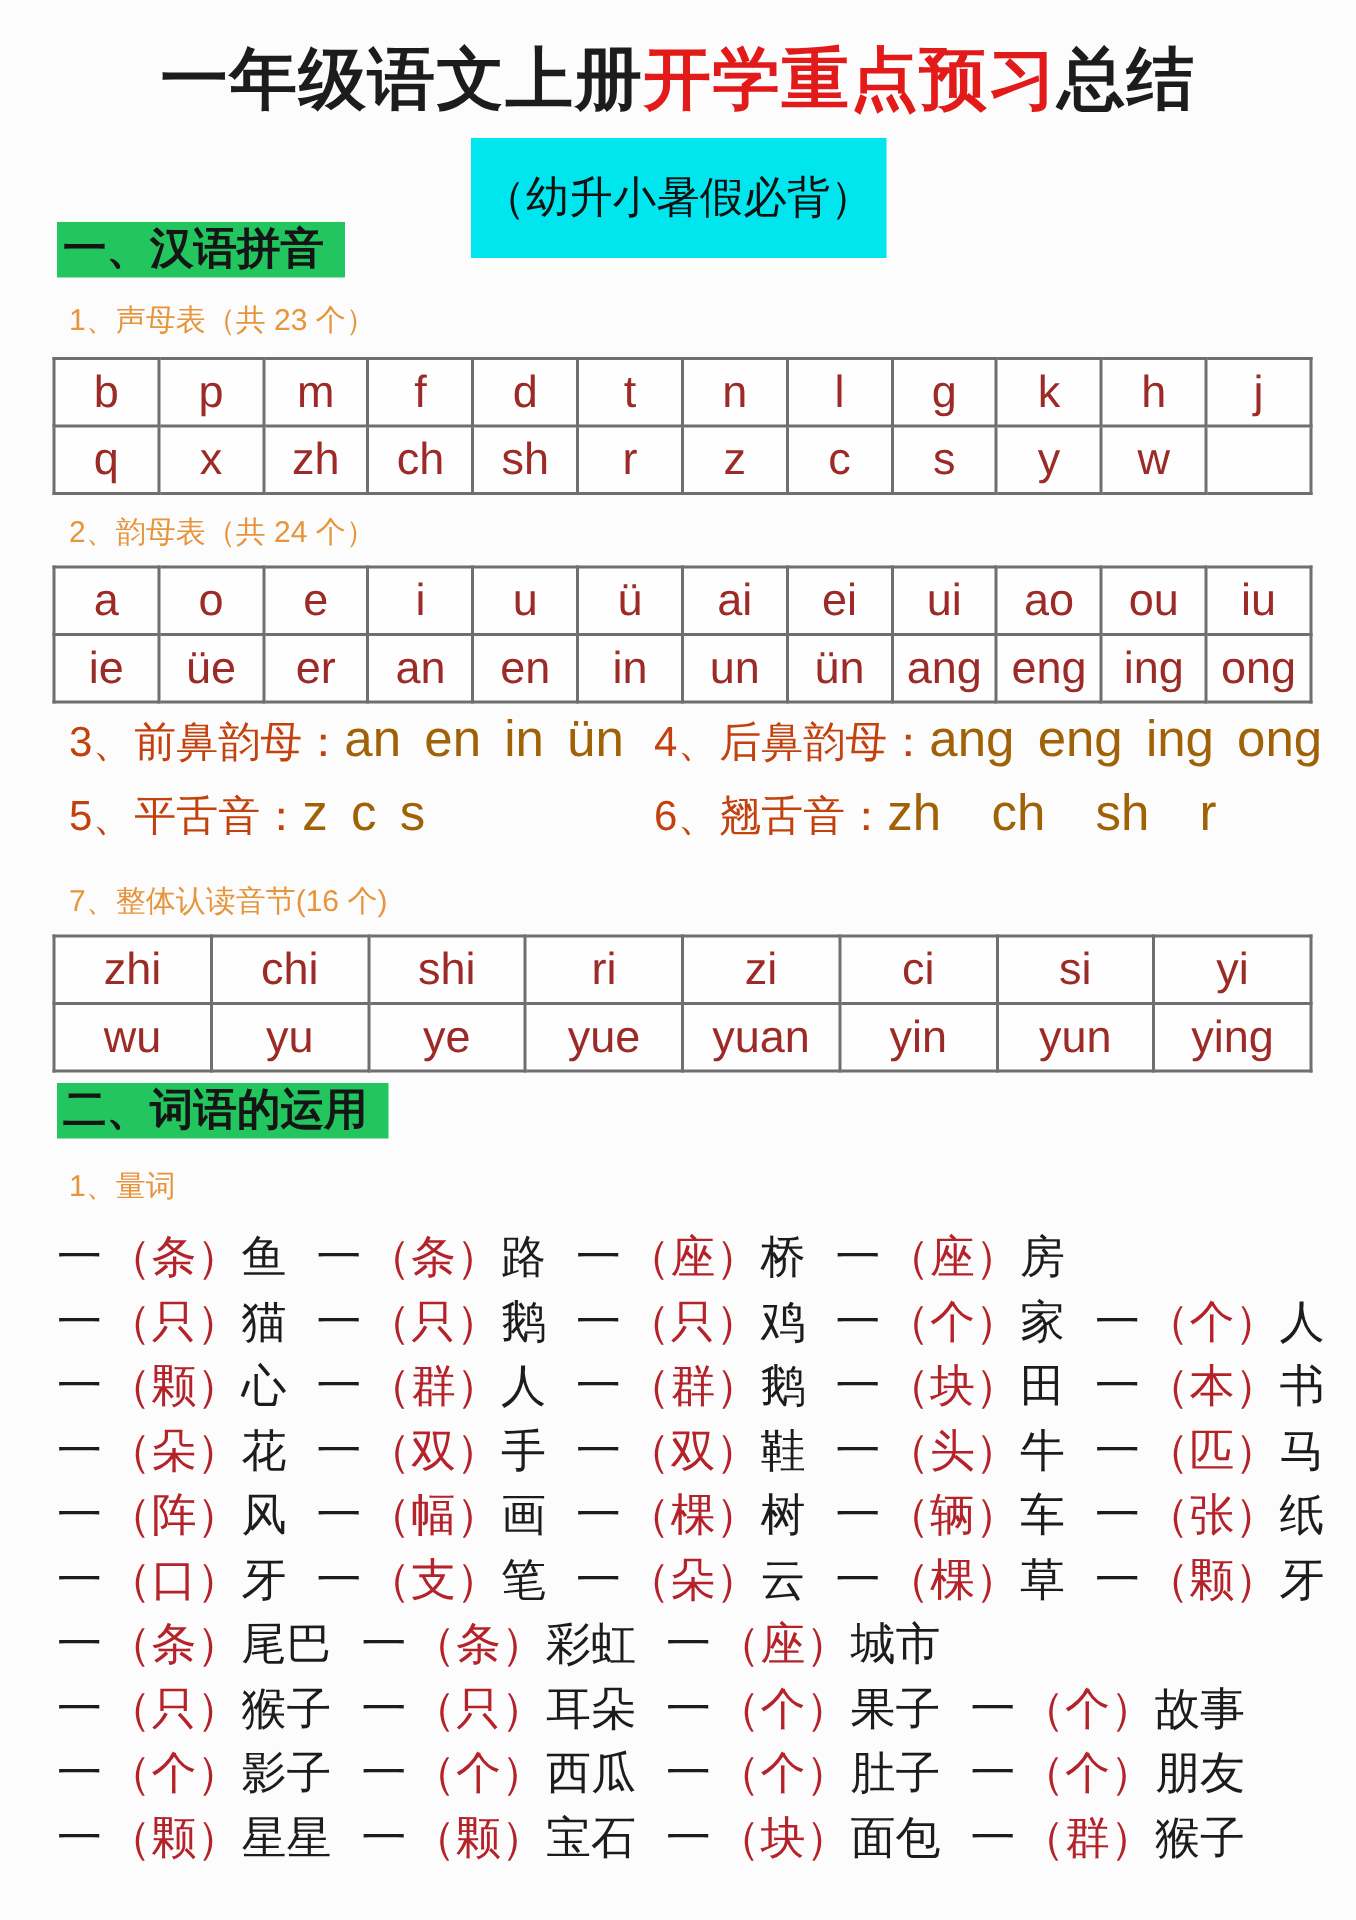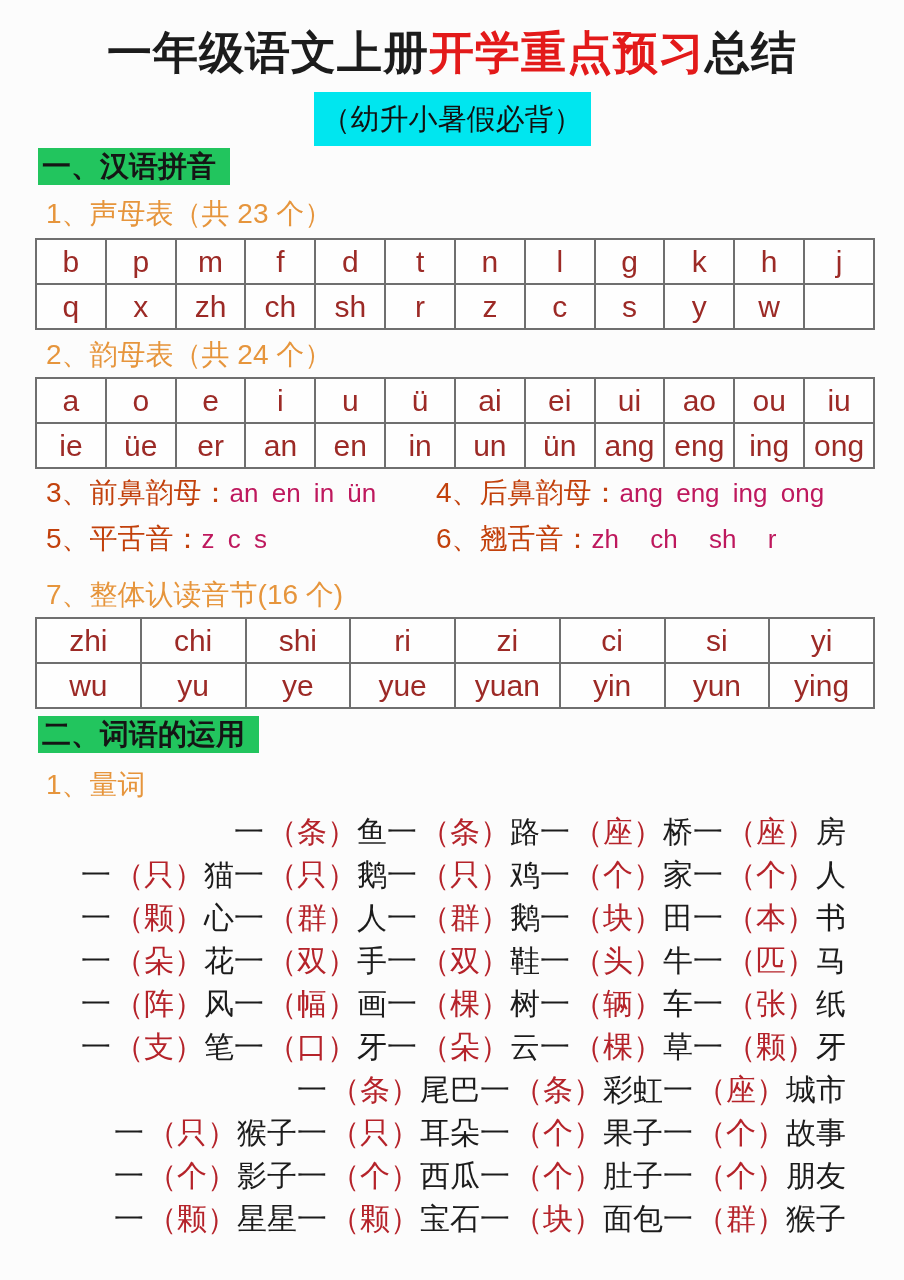--- a/index.html
+++ b/index.html
@@ -24,42 +24,42 @@
   .title .red { color: #e31a1a; }
 
   
   .subtitle-wrap { text-align: center; margin-top: 12px; height: 48px; }
   .subtitle {
     display: inline-block;
     background: #00e6ef;
     color: #111;
     font-size: 29px;
     line-height: 48px;
-    padding: 3px 8px;
+    padding: 16px 8px;
     font-weight: 500;
   }
 
   
   .sec-header {
     display: inline-block;
     margin: 8px 0 0 38px;
     background: #22c55e;
     font-size: 29px;
     font-weight: bold;
     color: #151515;
     line-height: 37px;
     padding: 0 14px 0 4px;
   }
   .sec-header.second { margin-top: 7px; }
 
   
   .sub-label {
     margin: 13px 0 0 46px;
     color: #e6953c;
-    font-size: 28px;
+    font-size: 20px;
     line-height: 32px;
     white-space: nowrap;
   }
 
   
   table.pinyin {
     margin: 8px 0 0 35px;
     width: 840px;
     border-collapse: collapse;
     table-layout: fixed;
@@ -80,31 +80,32 @@
   
   .points {
     margin: 7px 0 0 46px;
     width: 820px;
     display: grid;
     grid-template-columns: 390px auto;
     grid-row-gap: 8px;
   }
   .point { white-space: nowrap; line-height: 34px; }
   .point-label { color: #c2410c; font-size: 28px; }
-  .point-value { color: #be185d; font-size: 26px; word-spacing: 6px; }
+  .point-value { color: #a16207; font-size: 34px; word-spacing: 6px; }
   .point.wide .point-value { word-spacing: 24px; margin-top: 20px; }
 
   
   .mw-rows { margin: 10px 0 0 38px; width: 808px; }
   .mw-row {
     display: flex;
-    justify-content: flex-end;
+    justify-content: flex-start;
     align-items: center;
     height: 43px;
     white-space: nowrap;
+    gap: 20px;
   }
   .mw-item { font-size: 30px; }
   .mw-dash { color: #1c1c1c; margin-right: 3px; }
   .mw-red { color: #b5232a; }
   .mw-noun { color: #1c1c1c; }
 </style>
 </head>
 <body>
 
 <div class="page">
@@ -266,22 +267,22 @@
           <span class="mw-item"><span class="mw-dash">一</span><span class="mw-red">（匹）</span><span class="mw-noun">马</span></span>
         </div>
         <div class="mw-row">
           <span class="mw-item"><span class="mw-dash">一</span><span class="mw-red">（阵）</span><span class="mw-noun">风</span></span>
           <span class="mw-item"><span class="mw-dash">一</span><span class="mw-red">（幅）</span><span class="mw-noun">画</span></span>
           <span class="mw-item"><span class="mw-dash">一</span><span class="mw-red">（棵）</span><span class="mw-noun">树</span></span>
           <span class="mw-item"><span class="mw-dash">一</span><span class="mw-red">（辆）</span><span class="mw-noun">车</span></span>
           <span class="mw-item"><span class="mw-dash">一</span><span class="mw-red">（张）</span><span class="mw-noun">纸</span></span>
         </div>
         <div class="mw-row">
+          <span class="mw-item"><span class="mw-dash">一</span><span class="mw-red">（口）</span><span class="mw-noun">牙</span></span>
           <span class="mw-item"><span class="mw-dash">一</span><span class="mw-red">（支）</span><span class="mw-noun">笔</span></span>
-          <span class="mw-item"><span class="mw-dash">一</span><span class="mw-red">（口）</span><span class="mw-noun">牙</span></span>
           <span class="mw-item"><span class="mw-dash">一</span><span class="mw-red">（朵）</span><span class="mw-noun">云</span></span>
           <span class="mw-item"><span class="mw-dash">一</span><span class="mw-red">（棵）</span><span class="mw-noun">草</span></span>
           <span class="mw-item"><span class="mw-dash">一</span><span class="mw-red">（颗）</span><span class="mw-noun">牙</span></span>
         </div>
         <div class="mw-row">
           <span class="mw-item"><span class="mw-dash">一</span><span class="mw-red">（条）</span><span class="mw-noun">尾巴</span></span>
           <span class="mw-item"><span class="mw-dash">一</span><span class="mw-red">（条）</span><span class="mw-noun">彩虹</span></span>
           <span class="mw-item"><span class="mw-dash">一</span><span class="mw-red">（座）</span><span class="mw-noun">城市</span></span>
         </div>
         <div class="mw-row">

